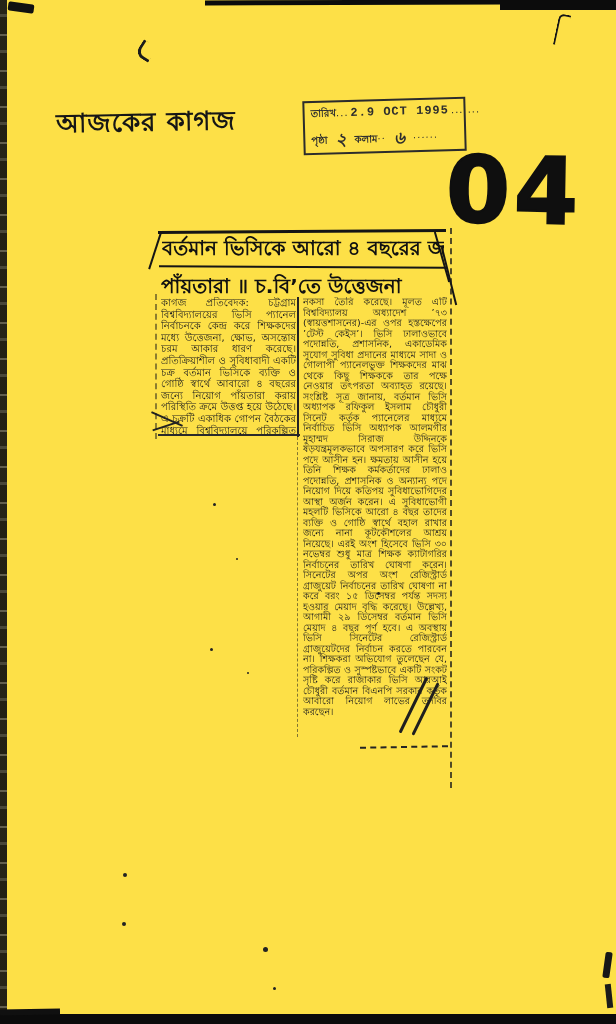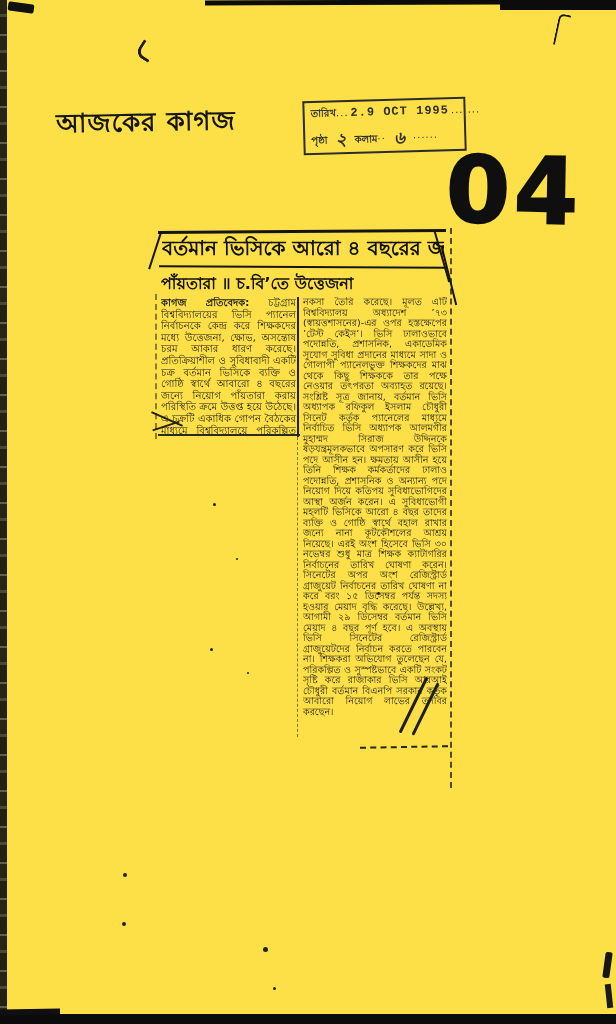--- a/index.html
+++ b/index.html
@@ -59,29 +59,29 @@
   .hl-diag-left{position:absolute; left:2px; top:10px; width:2px; height:38px; background:#151515; transform:rotate(18deg);}
   .hl-diag-r1{position:absolute; left:289px; top:9px; width:2px; height:52px; background:#151515; transform:rotate(-16deg);}
   .hl-diag-r2{position:absolute; left:296px; top:24px; width:2px; height:60px; background:#151515; transform:rotate(-14deg);}
   .headline-1{
     position:absolute; left:10px; top:11px; width:282px; height:32px; overflow:hidden;
     font-size:20px; font-weight:bold; white-space:nowrap; color:#111;
   }
   .hl-underline{position:absolute; left:7px; top:44px; width:288px; border-top:2.5px solid #151515; transform:rotate(.3deg);}
   .headline-2{
     position:absolute; left:9px; top:49px; width:282px; height:30px; overflow:hidden;
-    font-size:16px; font-weight:bold; white-space:nowrap; color:#111;
+    font-size:20px; font-weight:bold; white-space:nowrap; color:#111;
   }
 
   .col-left{
     position:absolute; left:9px; top:75px; width:135px; height:139px; overflow:hidden;
     font-size:10px; line-height:11.6px; text-align:justify; color:#1d1d1d;
     font-weight:500;
   }
-  .col-left .lead{font-weight:bold;}
+  .col-left .lead{font-weight:normal;}
   .left-rule{position:absolute; left:6px; top:212px; width:142px; border-top:2px solid #2a2a2a;}
   .scribble-a{position:absolute; left:-2px; top:196px; width:34px; height:2px; background:#222; transform:rotate(24deg);}
   .scribble-b{position:absolute; left:0px; top:203px; width:28px; height:2px; background:#222; transform:rotate(-18deg);}
 
   .divider-solid{position:absolute; left:145px; top:75px; height:140px; border-left:2px solid #242424;}
   .divider-dashed{position:absolute; left:145px; top:215px; height:300px; border-left:1px dashed rgba(30,30,30,.55);}
 
   .col-right{
     position:absolute; left:151px; top:75px; width:144px; height:446px; overflow:hidden;
     font-size:9.5px; line-height:10.5px; text-align:justify; color:#1d1d1d;

